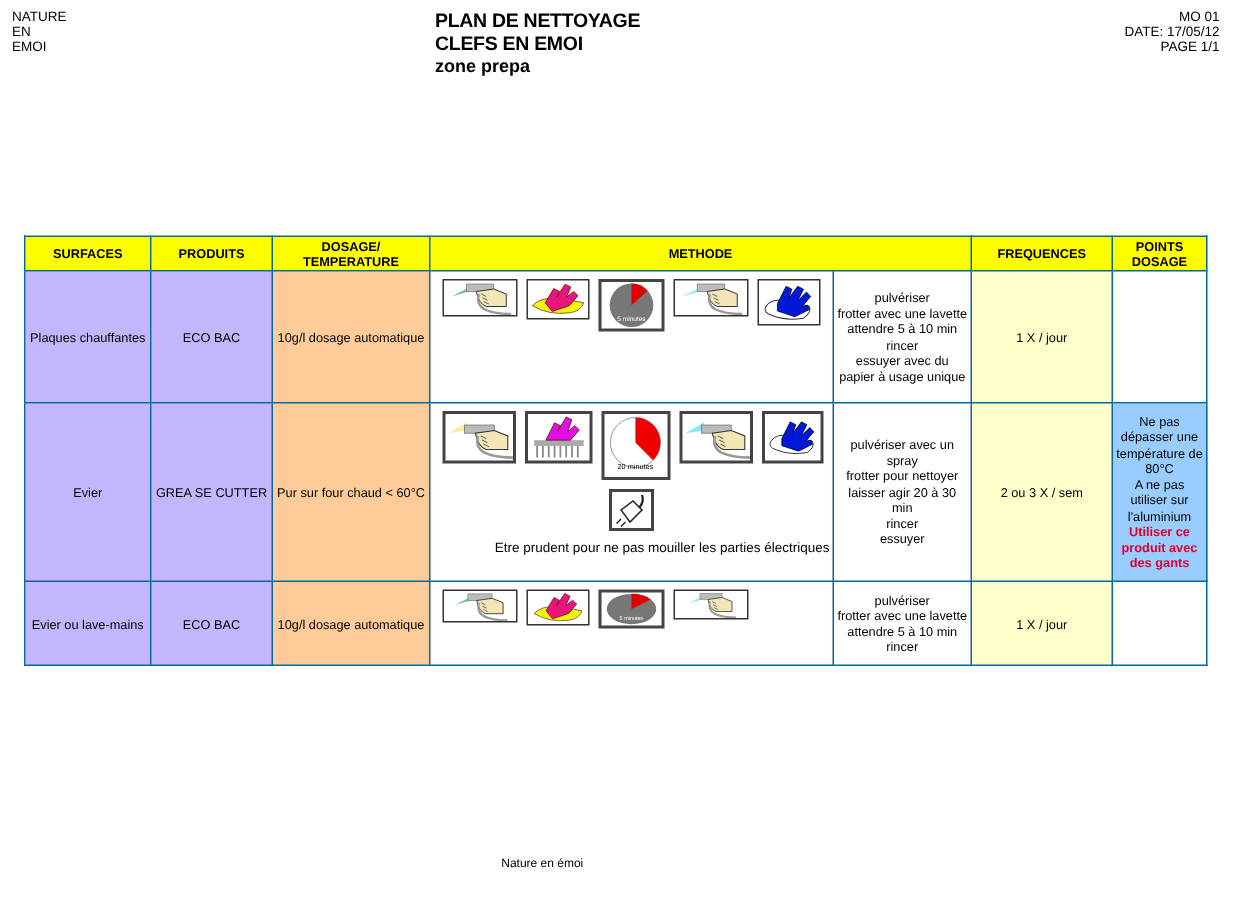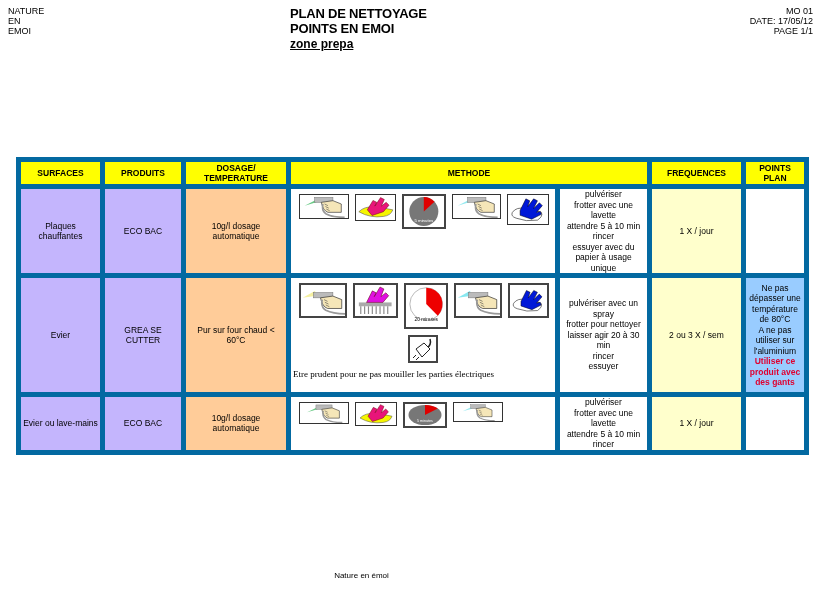--- a/index.html
+++ b/index.html
@@ -1,53 +1,53 @@
 <!DOCTYPE html>
 <html><head>
 <meta charset="utf-8">
 <style>
   html, body { margin:0; padding:0; background:#fff; }
   body { width:835px; height:600px; position:relative; overflow:hidden; font-family:"Liberation Sans", sans-serif; color:#000; }
   .hdr-left { position:absolute; left:8px; top:6px; width:40px; font-size:9px; line-height:10px; }
   .hdr-center { position:absolute; left:290px; top:6px; width:240px; text-align:left; }
   .hdr-center .t1, .hdr-center .t2 { font-size:13px; font-weight:bold; line-height:15px; letter-spacing:-0.2px; }
-  .hdr-center .t3 { font-size:12px; font-weight:bold; text-decoration:underline; line-height:16px; }
+  .hdr-center .t3 { font-size:12px; font-weight:bold; line-height:16px; }
   .hdr-right { position:absolute; right:22px; top:6px; text-align:right; font-size:9px; line-height:10px; }
   .footer { position:absolute; left:0; width:723px; top:571px; text-align:center; font-size:8px; }
 
   table.plan { position:absolute; left:16px; top:157px; border-collapse:collapse; table-layout:fixed; width:788px; }
-  table.plan td, table.plan th { border:5px solid #0369a1; padding:0 2px; font-size:8.5px; text-align:center; vertical-align:middle; font-weight:normal;margin-top:12px; }
+  table.plan td, table.plan th { border:1px solid #0369a1; padding:0 2px; font-size:8.5px; text-align:center; vertical-align:middle; font-weight:normal;margin-top:12px; }
   table.plan th { background:#ffff00; font-weight:bold; height:22px; font-size:8.5px; line-height:10px; }
   .c-surf { background:#c4b5fd; }
   .c-prod { background:#c4b5fd; }
   .c-dos  { background:#ffcc99; }
   .c-meth { background:#fff; vertical-align:top !important; }
   .c-txt  { background:#fff; line-height:10.5px; }
   .c-freq { background:#ffffcc; }
   .c-pts  { background:#fff; }
   .c-pts.blue { background:#99ccff; line-height:10.5px; }
   .red { color:#e00030; font-weight:bold; }
 
   .icons { display:flex; gap:6px; padding:5px 4px 0 6px; align-items:flex-start; }
   .ic { border:1px solid #333; background:#fff; box-sizing:border-box; display:flex; align-items:center; justify-content:center; overflow:hidden; }
   .ic svg { display:block; }
   .warn-row { display:flex; justify-content:center; margin-top:22px; }
-  .warn-text { font-size:9px; margin-top:6px; text-align:left;font-family:Liberation Serif, serif; }
+  .warn-text { font-size:9px; margin-top:6px; text-align:right; }
 </style>
 </head>
 <body>
 
 <div class="hdr-left">
   <div>NATURE</div>
   <div>EN</div>
   <div>EMOI</div>
 </div>
 <div class="hdr-center">
   <div class="t1">PLAN DE NETTOYAGE</div>
-  <div class="t2">POINTS EN EMOI</div>
+  <div class="t2">CLEFS EN EMOI</div>
   <div class="t3">zone prepa</div>
 </div>
 <div class="hdr-right">
   <div>MO 01</div>
   <div>DATE: 17/05/12</div>
   <div>PAGE  1/1</div>
 </div>
 
 <svg width="0" height="0" style="position:absolute">
   <defs>
@@ -74,21 +74,21 @@
       <col style="width:94px">
       <col style="width:63px">
   </colgroup>
   <tbody>
       <tr>
     <th>SURFACES</th>
     <th>PRODUITS</th>
     <th>DOSAGE/ TEMPERATURE</th>
     <th colspan="2">METHODE</th>
     <th>FREQUENCES</th>
-    <th>POINTS PLAN</th>
+    <th>POINTS DOSAGE</th>
   </tr>
 
   <tr style="height:88px">
     <td class="c-surf">Plaques chauffantes</td>
     <td class="c-prod">ECO BAC</td>
     <td class="c-dos">10g/l dosage automatique</td>
     <td class="c-meth">
       <div class="icons">
         <div class="ic" style="width:50px;height:25px">
           <svg width="50" height="25" viewBox="0 0 50 30">

